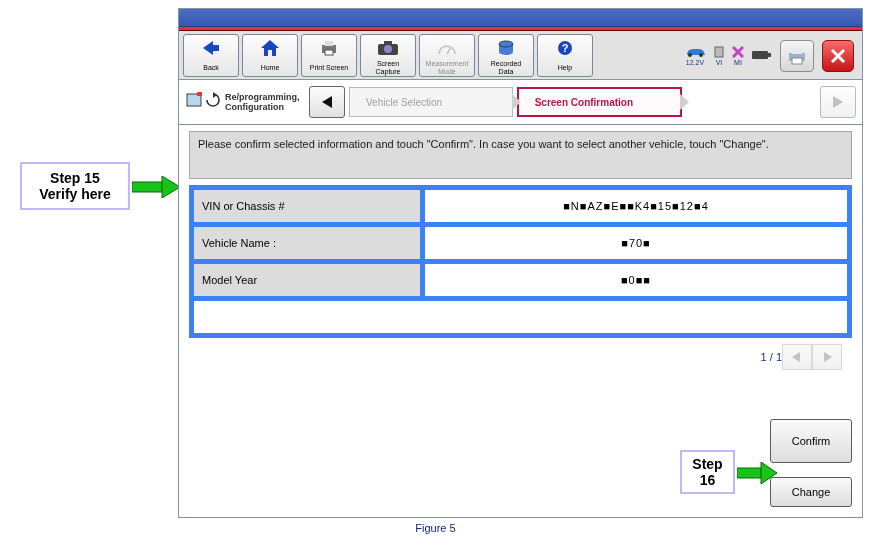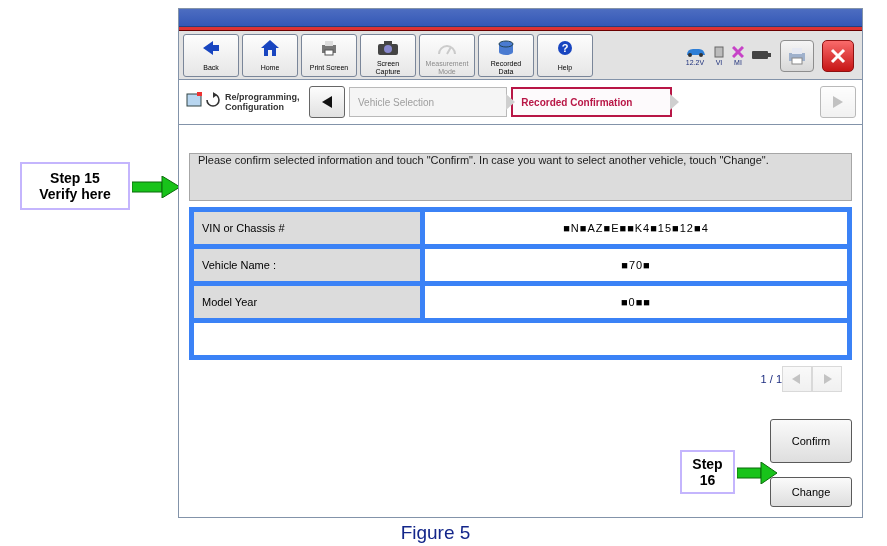--- a/index.html
+++ b/index.html
@@ -119,21 +119,21 @@
     border-radius:3px;
     display:flex; align-items:center; justify-content:center;
     cursor:pointer;
   }
   .sq-btn.disabled { opacity:.45; cursor:default; }
   .crumb {
     height:30px;
     border:1px solid #b9b9b9;
     background:#f5f5f5;
     display:flex; align-items:center;
-    padding:0 8px;
+    padding:0 16px;
     font-size:10px;
     color:#9e9e9e;
     position:relative;
     flex:1;
     box-sizing:border-box;
   }
   .crumb.active {
     border:2px solid #b81646;
     color:#b81646;
     font-weight:bold;
@@ -153,24 +153,23 @@
   }
   
   .content {
     padding:6px 10px;
   }
   .instr {
     background:#dcdcdc;
     border:1px solid #a6a6a6;
     font-size:11px;
     color:#1a1a1a;
-    padding:0 8px;
+    padding:6px 8px;
     height:48px;
     box-sizing:border-box;
-    margin-top:22px;
   }
   
   table.data {
     margin-top:6px;
     width:100%;
     border-collapse:collapse;
   }
   table.data td {
     border:5px solid #3b82f6;
     font-size:11px;
@@ -231,21 +230,21 @@
     line-height:1.15;
   }
   .arrow {
     position:absolute;
   }
   .arrow svg { display:block; }
   .figure-label {
     position:absolute;
     left:0; right:16px;
     text-align:center;
-    font-size:19px;
+    font-size:11px;
     color:#13268a;
   }
 </style>
 </head>
 <body>
 
 <div class="callout" style="left:20px; top:162px; width:110px; height:48px;">
   <span style="white-space:pre-line">Step 15
 Verify here</span>
 </div>
@@ -391,21 +390,21 @@
     </div>
     <div class="sq-btn">
       <svg width="14" height="14">
           <polygon points="12,1 2,7 12,13" fill="#111"></polygon>
         </svg>
     </div>
     <div class="crumb">
       <span>Vehicle Selection</span>
     </div>
     <div class="crumb active">
-      <span>Recorded Confirmation</span>
+      <span>Screen Confirmation</span>
     </div>
     <div style="flex:1"></div>
     <div class="sq-btn disabled">
       <svg width="14" height="14">
           <polygon points="2,1 12,7 2,13" fill="#777"></polygon>
         </svg>
     </div>
   </div>
 
   <div class="content">

